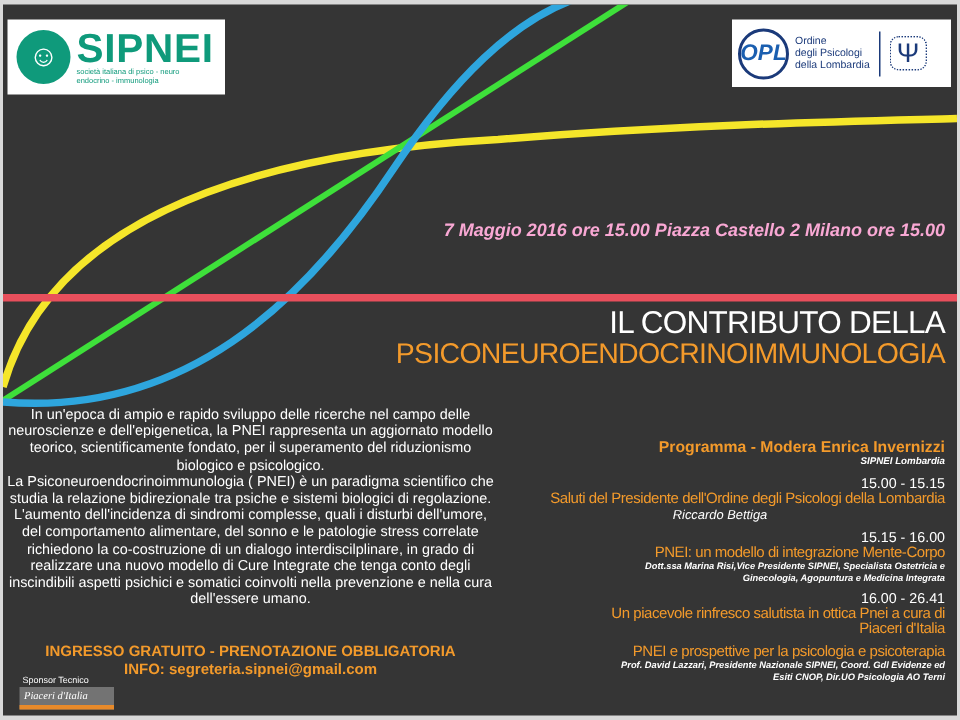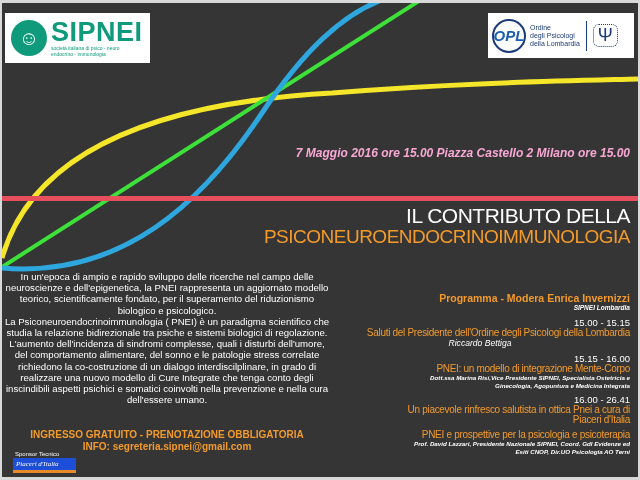--- a/index.html
+++ b/index.html
@@ -46,21 +46,21 @@
       position: absolute; left: 2px; top: 268px; width: 326px; text-align: center;
       color: #ffffff; font-size: 9.6px; line-height: 11.2px;
     }
     .cta {
       position: absolute; left: 2px; top: 406px; width: 326px; text-align: center;
       color: #f39a2b; font-size: 10px; font-weight: bold; line-height: 12px; margin-top: 20px;
     }
     .sponsor-label { position: absolute; left: 13px; top: 448px; color: #ffffff; font-size: 6px; }
     .sponsor-logo {
       position: absolute; left: 11px; top: 455px; width: 63px; height: 15px;
-      background: #1d4ed8; border-bottom: 3px solid #e88a2a;
+      background: #737373; border-bottom: 3px solid #e88a2a;
       color: #ffffff; font-family: "Liberation Serif", serif; font-style: italic;
       font-size: 7px; display: flex; align-items: center; padding-left: 3px;
     }
     .programme { position: absolute; right: 8px; top: 254px; width: 300px; text-align: right; margin-top: 35px; }
     .prog-title { color: #f39a2b; font-size: 10.5px; font-weight: bold; line-height: 12px; }
     .prog-sub { color: #ffffff; font-size: 6.5px; font-style: italic; font-weight: bold; line-height: 8px; }
     .session { margin-top: 5px; }
     .s-time { color: #ffffff; font-size: 9.5px; font-weight: normal; line-height: 11px; }
     .s-title { color: #f39a2b; font-size: 10px; line-height: 10px; letter-spacing: -0.3px; }
     .s-speaker { color: #ffffff; font-size: 6.2px; font-style: italic; font-weight: bold; line-height: 7.5px; }

